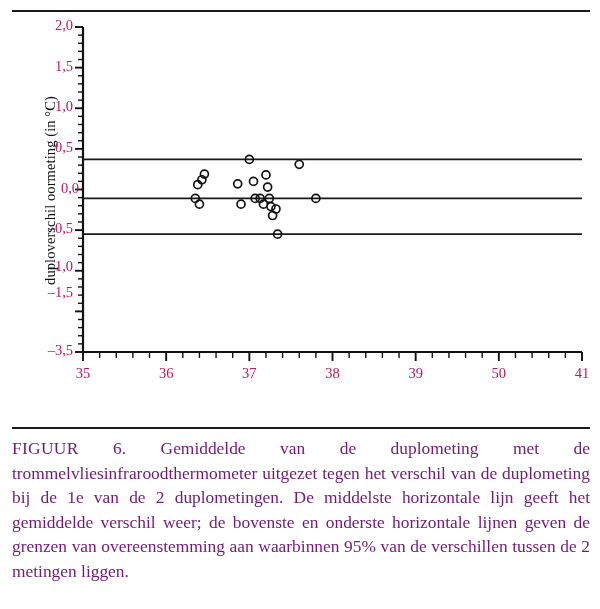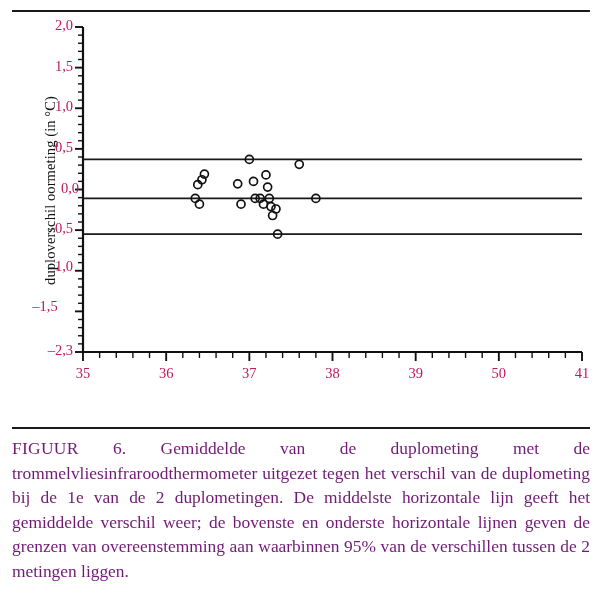--- a/index.html
+++ b/index.html
@@ -207,22 +207,22 @@
         <circle cx="275.9466666666667" cy="195" r="4" fill="none" stroke="#111" stroke-width="1.7"></circle>
         <circle cx="277.6100000000003" cy="220.1875" r="4" fill="none" stroke="#111" stroke-width="1.7"></circle>
         <circle cx="299.23333333333346" cy="150.3125" r="4" fill="none" stroke="#111" stroke-width="1.7"></circle>
         <circle cx="315.86666666666645" cy="184.4375" r="4" fill="none" stroke="#111" stroke-width="1.7"></circle>
       </svg>
 
     <div class="axis-title y-axis-title">duploverschil oormeting (in °C)</div>
 
 
     <div id="tick-layer">
-        <div class="tick-label ylab" style="left: 17px; width: 56px; top: 328px;">–2,3</div>
-        <div class="tick-label ylab" style="left: 17px; width: 56px; top: 284px; text-align: center;">–1,5</div>
+        <div class="tick-label ylab" style="left: 17px; width: 56px; top: 328px;">–3,5</div>
+        <div class="tick-label ylab" style="left: 17px; width: 56px; top: 270px;">–1,5</div>
         <div class="tick-label ylab" style="left: 17px; width: 56px; top: 244px;">–1,0</div>
         <div class="tick-label ylab" style="left: 17px; width: 56px; top: 206.125px;">–0,5</div>
         <div class="tick-label ylab" style="left: 23px; width: 56px; top: 165.5px;">0,0</div>
         <div class="tick-label ylab" style="left: 17px; width: 56px; top: 124.875px;">0,5</div>
         <div class="tick-label ylab" style="left: 17px; width: 56px; top: 84.25px;">1,0</div>
         <div class="tick-label ylab" style="left: 17px; width: 56px; top: 43.625px;">1,5</div>
         <div class="tick-label ylab" style="left: 17px; width: 56px; top: 3px;">2,0</div>
         <div class="tick-label xlab" style="left: 58px; width: 50px; top: 351px;">35</div>
         <div class="tick-label xlab" style="left: 141.167px; width: 50px; top: 351px;">36</div>
         <div class="tick-label xlab" style="left: 224.333px; width: 50px; top: 351px; font-family: Liberation Serif, serif;">37</div>

